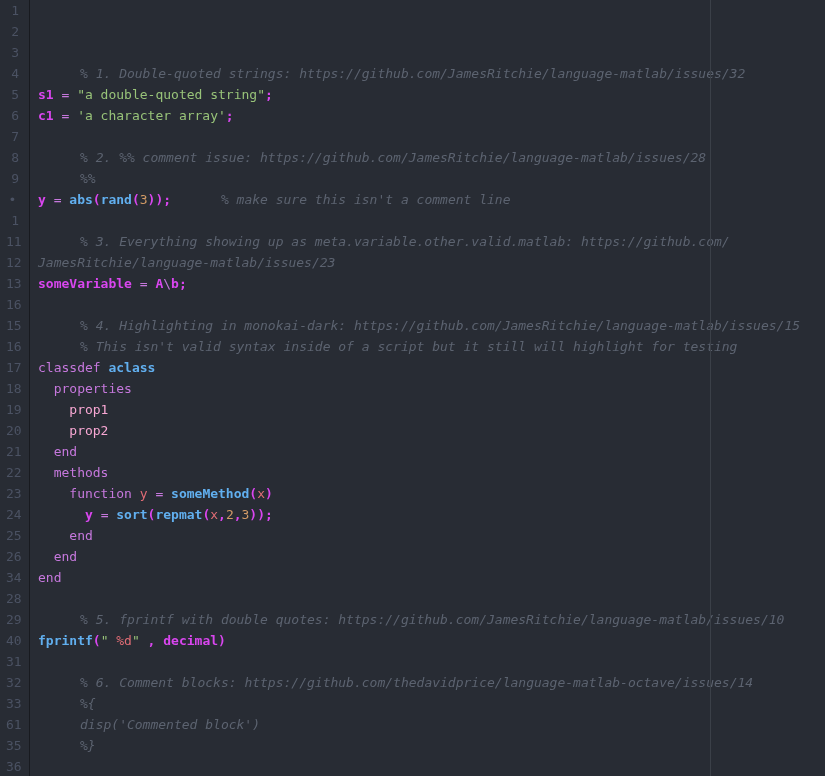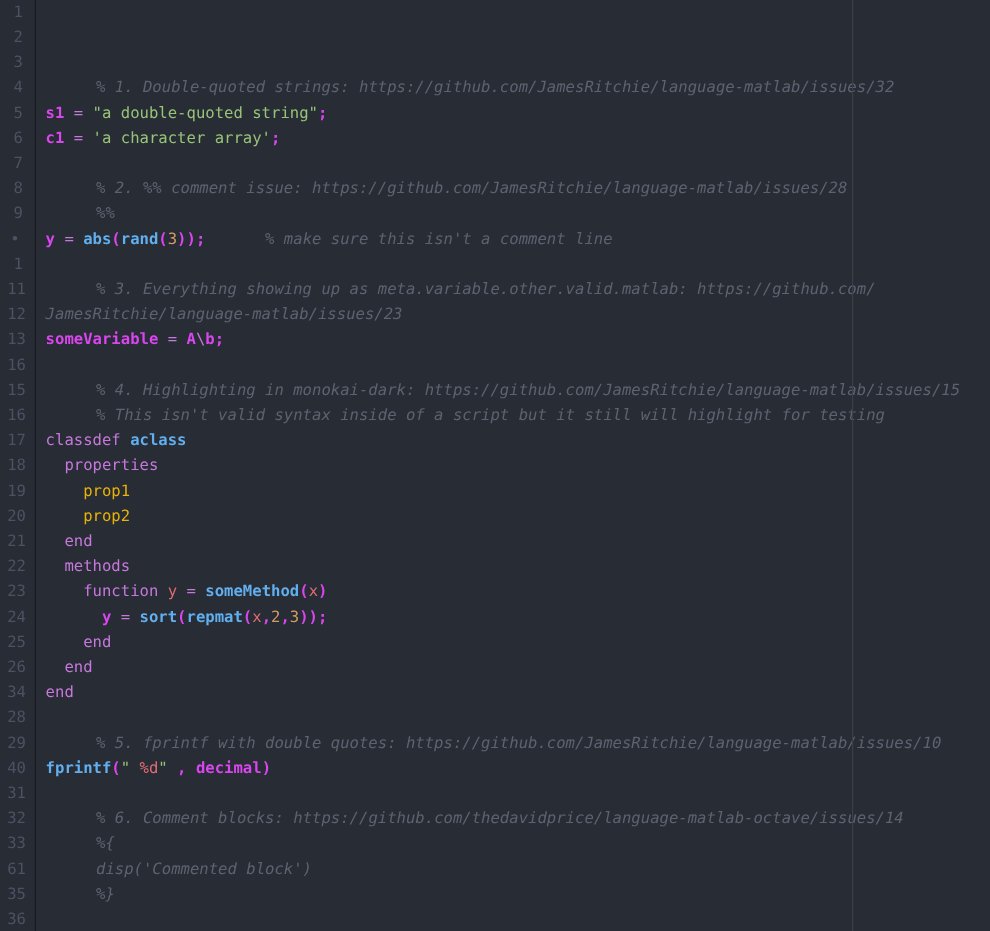--- a/index.html
+++ b/index.html
@@ -47,21 +47,21 @@
   }
   
   .cm { color: #5c6370; font-style: italic; margin-left: 42px; }          
   .lnk { color: #5c6370; font-style: italic; } 
   .kw { color: #c678dd; }                               
   .fn { color: #61afef; font-weight: bold; }                               
   .id { color: #e06c75; }                              
   .str { color: #98c379; }                              
   .num { color: #d19a66; }                               
   .pl { color: #d946ef; font-weight: bold; }                               
-  .pr { color: #eab308; text-align: right; }                               
+  .pr { color: #f9a8d4; text-align: right; }                               
 </style>
 </head>
 <body>
 
 <div class="editor">
   <div class="gutter" id="gutter">
       <div class="ln">1</div>
       <div class="ln">2</div>
       <div class="ln">3</div>
       <div class="ln">4</div>

